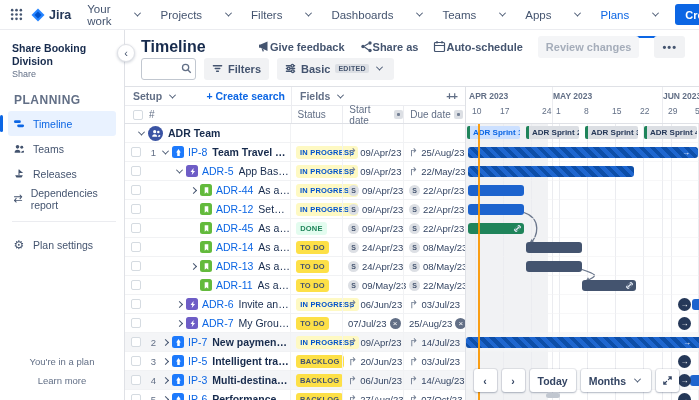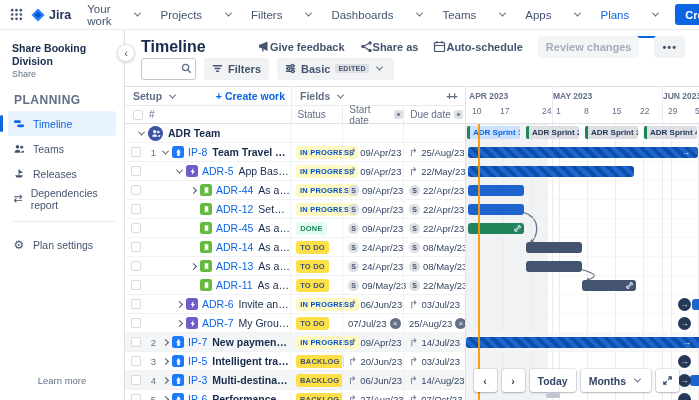--- a/index.html
+++ b/index.html
@@ -248,20 +248,21 @@
           <span class="si-ic" style="font-size: 11px;">⇄</span>
           <span>Dependencies report</span>
         </div>
       </div>
     <div class="side-div"></div>
     <div class="side-item">
       <span class="si-ic" style="font-size:12px">⚙</span>
       <span>Plan settings</span>
     </div>
     <div class="side-footer">
+      <div>You're in a plan</div>
       <div class="lm">Learn more</div>
     </div>
   </aside>
   <button class="collapse-btn">‹</button>
 
   <main class="main">
     <div class="plan-header">
       <span class="ph-title">Timeline</span>
       <div class="ph-actions">
         <span class="ph-act">
@@ -341,21 +342,21 @@
 
       <div class="g-left">
         <div class="hdr1">
           <div class="h-issue">
             <span>Setup</span>
             <span class="chev down" style="margin-left:4px">
                 <i></i>
               </span>
             <span class="h-create">
                 <span>+</span>
-                <span>Create work</span>
+                <span>Create search</span>
               </span>
           </div>
           <div class="h-fields">
             <span>Fields</span>
             <span class="chev down" style="margin-left:4px">
                 <i></i>
               </span>
             <span class="h-plus">++</span>
           </div>
         </div>

